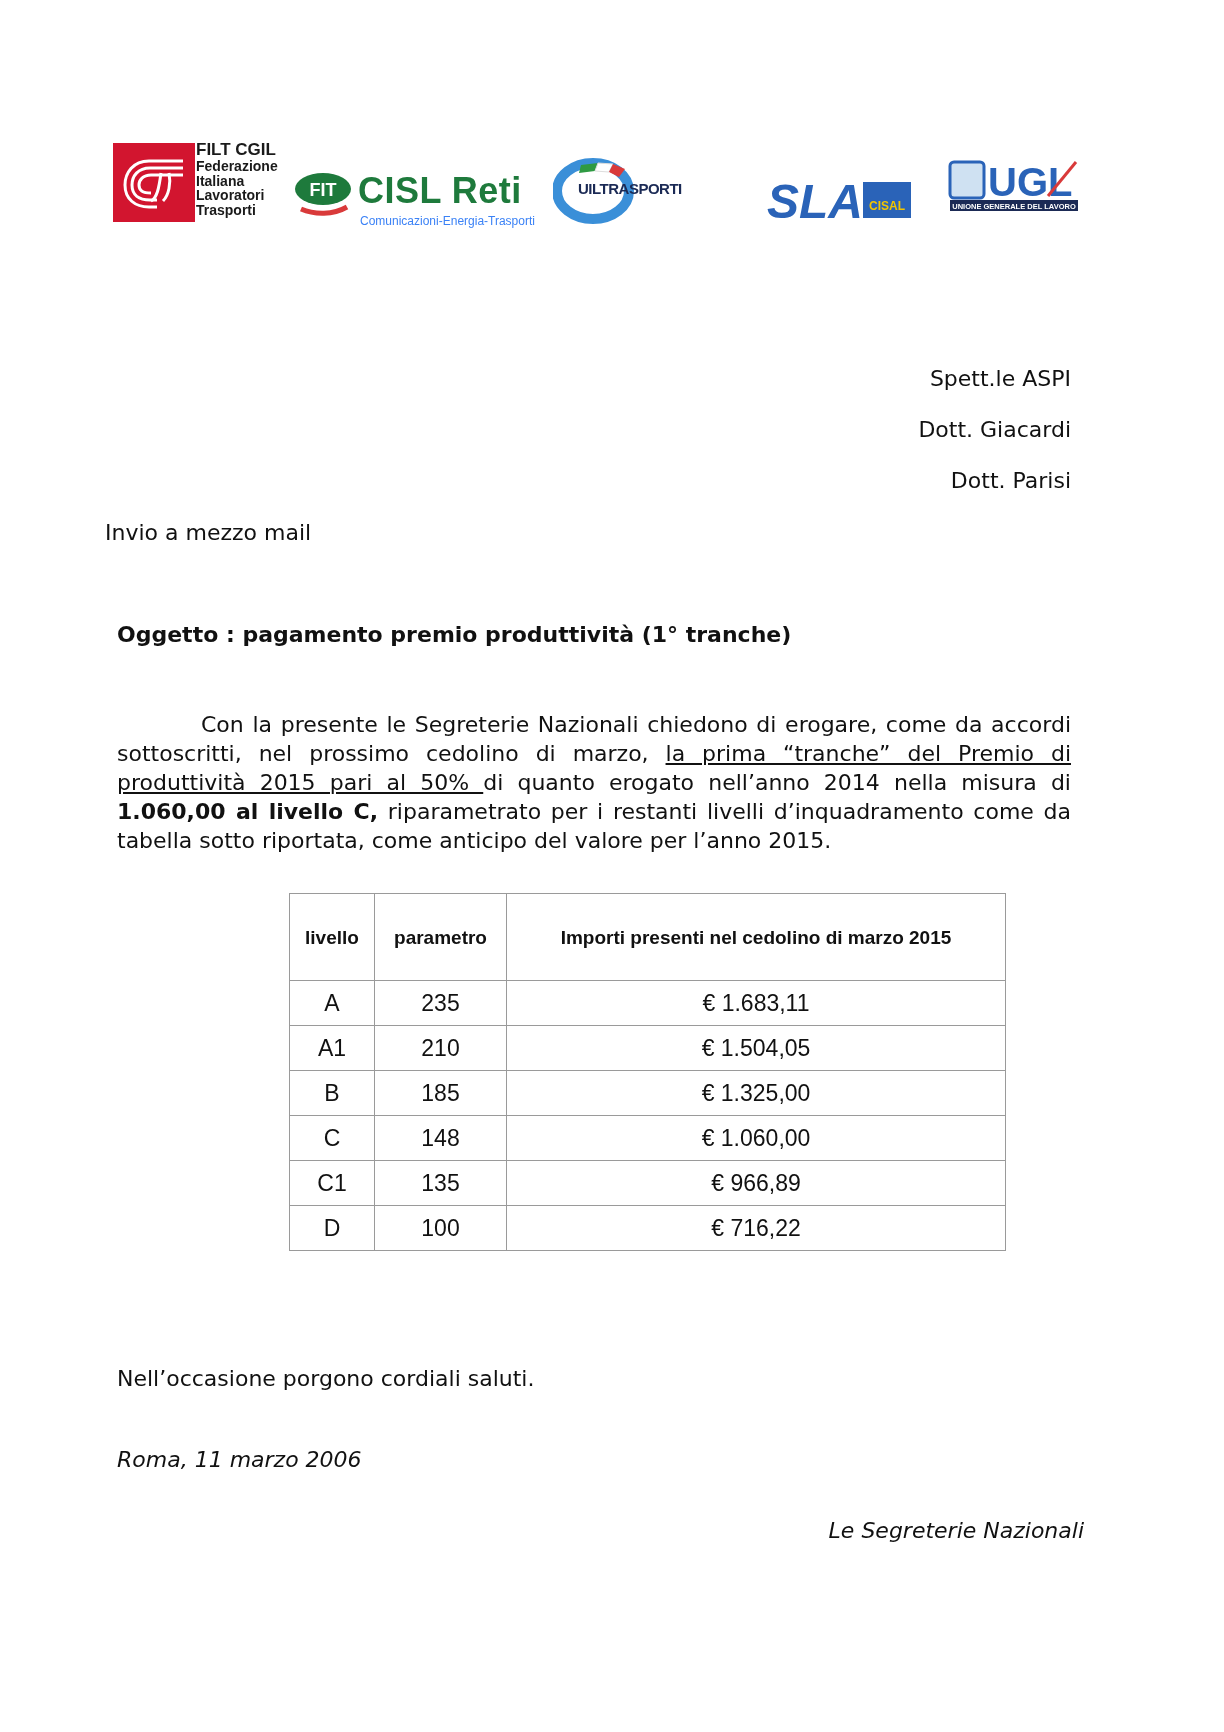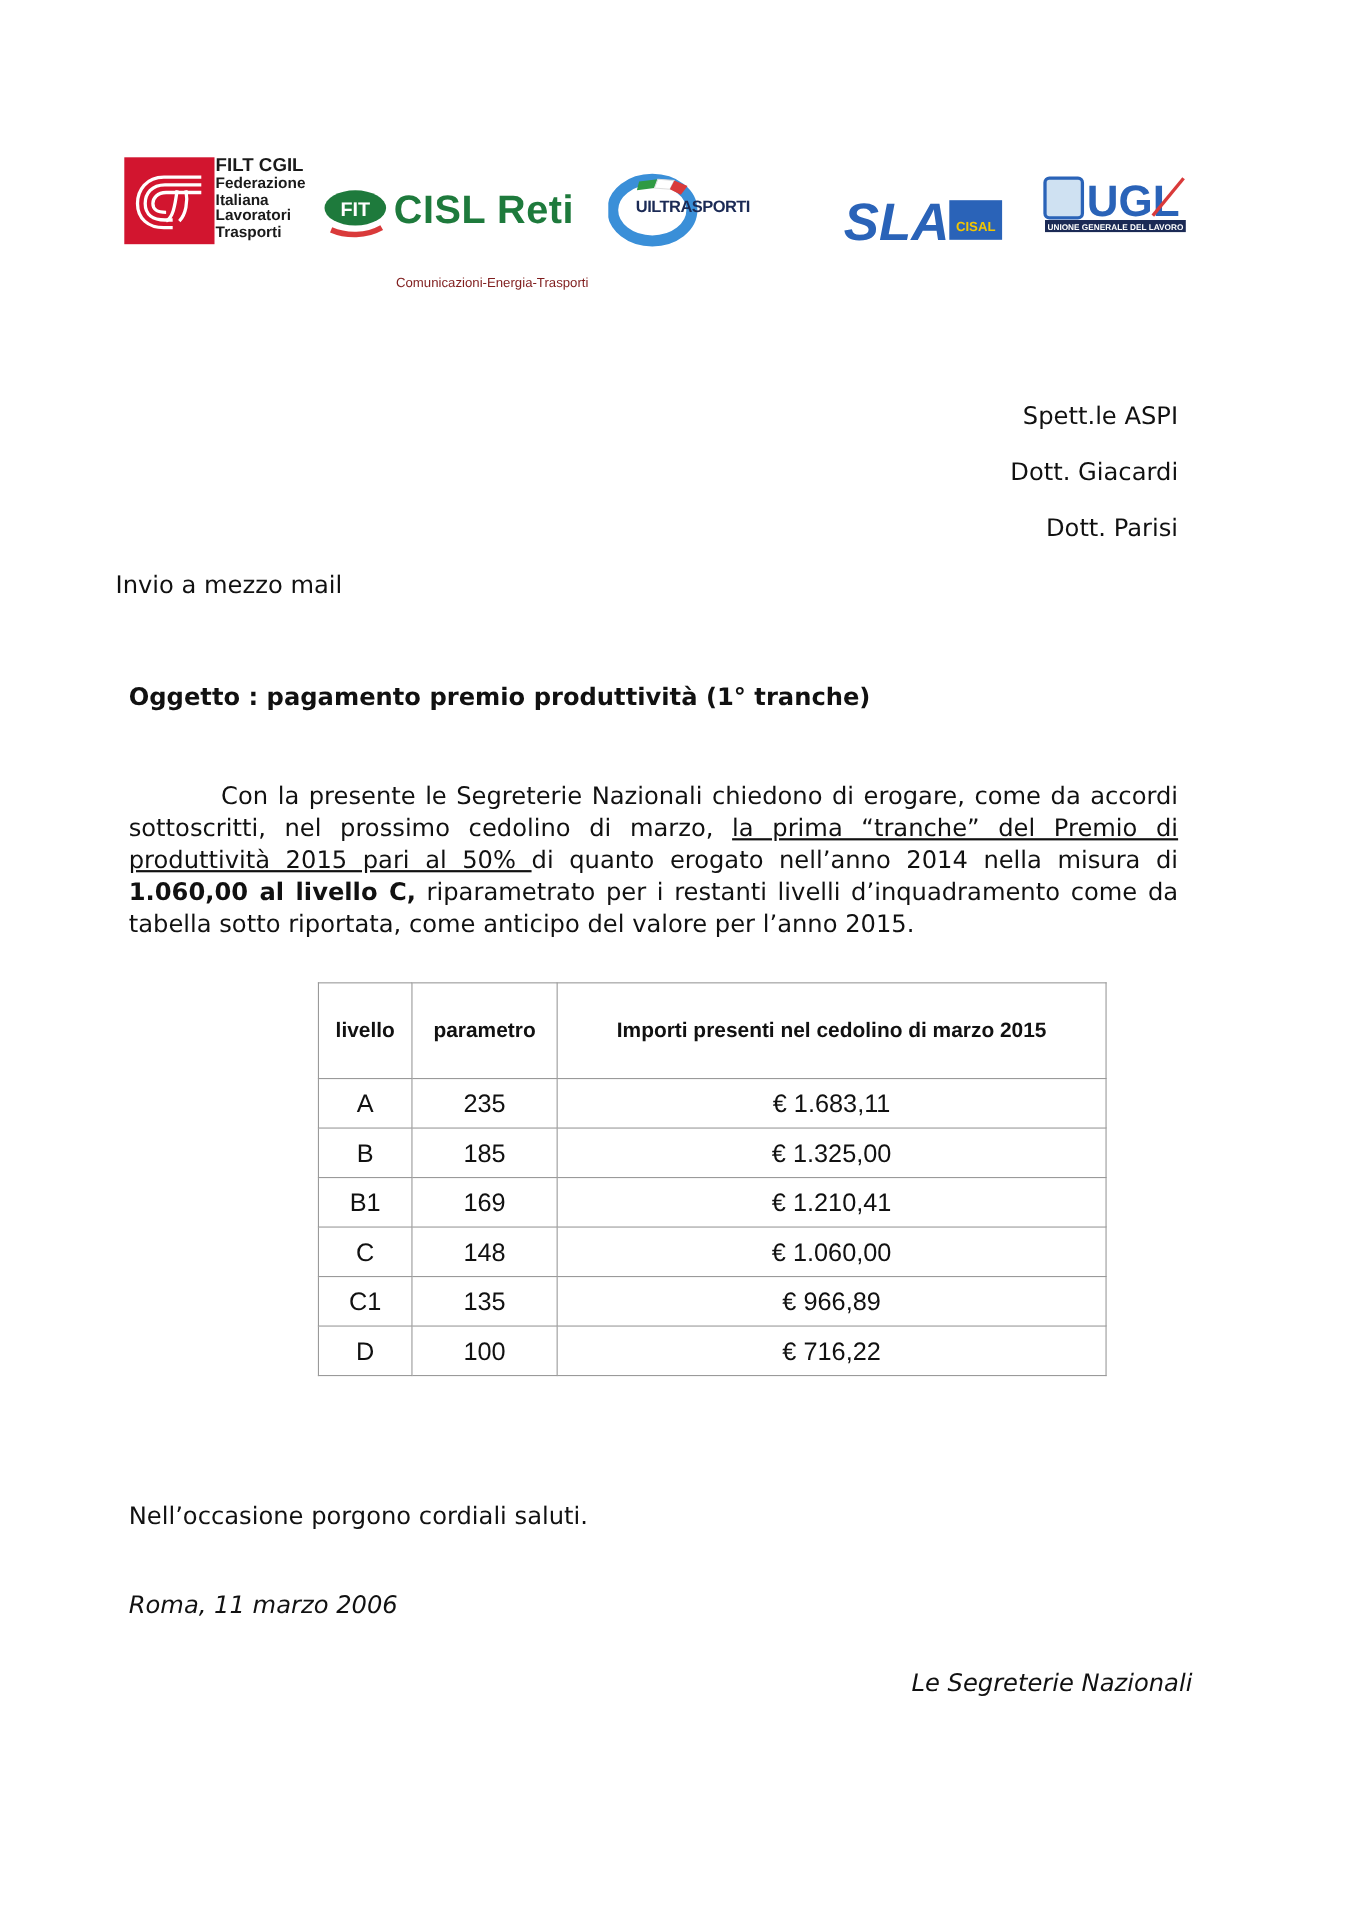--- a/index.html
+++ b/index.html
@@ -8,21 +8,21 @@
   .abs { position:absolute; }
 
   
   .filt-box { left:113px; top:143px; width:82px; height:79px; background:#d2152f; }
   .filt-text { left:196px; top:141px; font-family:"Liberation Sans", sans-serif; font-weight:bold;
                font-size:14px; line-height:14.5px; color:#1a1a1a; }
   .filt-text .big { font-size:17px; line-height:18px; }
   .cisl-fit { left:293px; top:171px; width:60px; height:50px; }
   .cisl-main { left:358px; top:170px; font-family:"Liberation Sans", sans-serif; font-weight:bold;
                font-size:36px; color:#1e7a3c; letter-spacing:0.5px; }
-  .cisl-sub { left:360px; top:214px; font-family:"Liberation Sans", sans-serif; font-size:12px; color:#7f1d1d;margin-top:36px; }
+  .cisl-sub { left:360px; top:214px; font-family:"Liberation Sans", sans-serif; font-size:12px; color:#3b82f6; }
   .uil { left:553px; top:155px; width:190px; height:70px; }
   .uil-text { left:578px; top:180px; font-family:"Liberation Sans", sans-serif; font-weight:bold;
               font-size:15px; color:#1b2a55; letter-spacing:-0.5px; }
   .sla { left:765px; top:172px; width:148px; height:56px;text-align:right; }
   .ugl { left:948px; top:158px; width:132px; height:56px; }
 
   
   .recip { right:153px; font-size:22px; text-align:right; }
   .invio { left:105px; top:520px; font-size:22px; }
   .oggetto { left:117px; top:622px; font-size:22px; font-weight:bold; }
@@ -120,28 +120,28 @@
       <th class="c3" style="padding:0 30px;">Importi presenti nel cedolino di marzo 2015</th>
     </tr>
   </thead>
   <tbody>
     <tr>
       <td>A</td>
       <td>235</td>
       <td>€ 1.683,11</td>
     </tr>
     <tr>
+      <td>A1</td>
+      <td>210</td>
+      <td>€ 1.504,05</td>
+    </tr>
+    <tr>
       <td>B</td>
       <td>185</td>
       <td>€ 1.325,00</td>
-    </tr>
-    <tr>
-      <td>B1</td>
-      <td>169</td>
-      <td>€ 1.210,41</td>
     </tr>
     <tr>
       <td>C</td>
       <td>148</td>
       <td>€ 1.060,00</td>
     </tr>
     <tr>
       <td>C1</td>
       <td>135</td>
       <td>€ 966,89</td>

